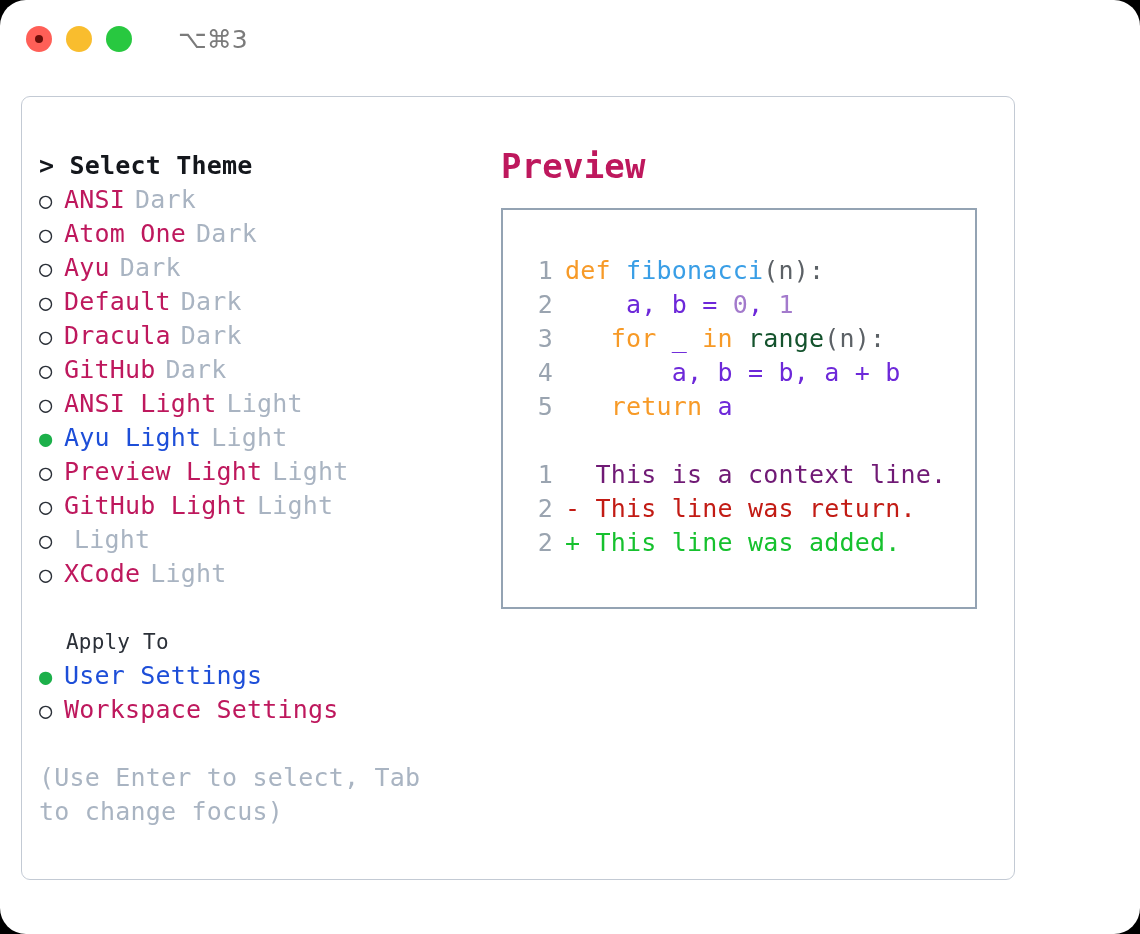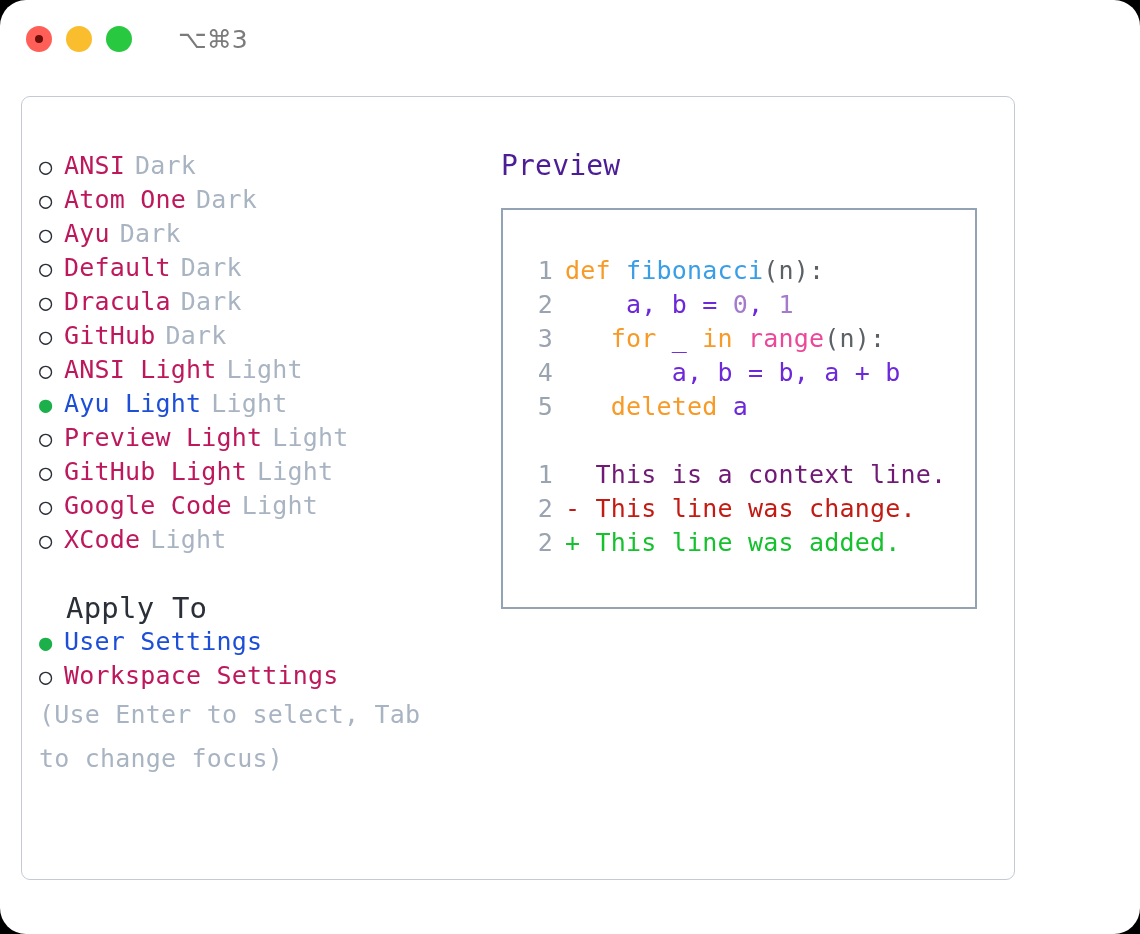--- a/index.html
+++ b/index.html
@@ -108,45 +108,46 @@
   }
   .bullet.sel { color: #1cb04a; font-size: 22px; }
   .label { color: #be185d; }
   .label.sel { color: #1d4ed8; }
   .tag {
     color: #a9b4c2;
     margin-left: 10px;
   }
   .spacer-block { height: 34px; }
   .apply-header {
-    font-size: 29px;
+    font-size: 21px;
     color: #2b3038;
     line-height: 34px;
     white-space: pre;
     padding-left: 27px;
     letter-spacing: 0.2px;
   }
   .hint {
+    margin-top: 34px;
     font-size: 25px;
     color: #a9b4c2;
-    line-height: 44px;
+    line-height: 34px;
     width: 405px;
     letter-spacing: 0.2px;
   }
   
   .right-col {
     position: absolute;
     left: 479px;
     top: 52px;
     width: 500px;
   }
   .preview-title {
-    font-size: 28px;
-    font-weight: normal;
-    color: #4c1d95;
+    font-size: 34px;
+    font-weight: bold;
+    color: #be185d;
     line-height: 34px;
     letter-spacing: 0.2px;
   }
   .preview-box {
     margin-top: 25px;
     width: 476px;
     height: 401px;
     border: 2px solid #94a3b3;
     box-sizing: border-box;
     background: #ffffff;
@@ -164,21 +165,21 @@
     width: 34px;
     flex: none;
     text-align: right;
     color: #9aa4b0;
     margin-right: 12px;
   }
   .codetext { color: #6d28d9; }
   .kw   { color: #f79a27; }
   .fn   { color: #399ee6; }
   .num  { color: #a37acc; }
-  .bfn  { color: #ec4899; }
+  .bfn  { color: #14532d; }
   .punc { color: #5c6166; }
   .gap  { height: 34px; }
   .ctx  { color: #701a75; }
   .del  { color: #c21b14; }
   .add  { color: #16c12e; }
 </style>
 </head>
 <body>
 
 <div class="window">
@@ -189,32 +190,33 @@
       <span class="light yellow"></span>
       <span class="light green"></span>
     </div>
     <div class="shortcut">⌥⌘3</div>
   </div>
 
   <div class="panel">
     <div class="columns">
 
       <div class="left-col">
+        <div class="section-header">&gt; Select Theme</div>
         <div class="list" id="theme-list">
             <div class="row"><span class="bullet">○</span><span class="label">ANSI</span><span class="tag">Dark</span></div>
             <div class="row"><span class="bullet">○</span><span class="label">Atom One</span><span class="tag">Dark</span></div>
             <div class="row"><span class="bullet">○</span><span class="label">Ayu</span><span class="tag">Dark</span></div>
             <div class="row"><span class="bullet">○</span><span class="label">Default</span><span class="tag">Dark</span></div>
             <div class="row"><span class="bullet">○</span><span class="label">Dracula</span><span class="tag">Dark</span></div>
             <div class="row"><span class="bullet">○</span><span class="label">GitHub</span><span class="tag">Dark</span></div>
             <div class="row"><span class="bullet">○</span><span class="label">ANSI Light</span><span class="tag">Light</span></div>
             <div class="row"><span class="bullet sel">●</span><span class="label sel">Ayu Light</span><span class="tag">Light</span></div>
             <div class="row"><span class="bullet">○</span><span class="label">Preview Light</span><span class="tag">Light</span></div>
             <div class="row"><span class="bullet">○</span><span class="label">GitHub Light</span><span class="tag">Light</span></div>
-            <div class="row"><span class="bullet">○</span><span class="label">Google Code</span><span class="tag">Light</span></div>
+            <div class="row"><span class="bullet">○</span><span class="tag">Light</span></div>
             <div class="row"><span class="bullet">○</span><span class="label">XCode</span><span class="tag">Light</span></div>
           </div>
 
         <div class="spacer-block"></div>
 
         <div class="apply-header">Apply To</div>
         <div class="list" id="apply-list">
             <div class="row"><span class="bullet sel">●</span><span class="label sel">User Settings</span></div>
             <div class="row"><span class="bullet">○</span><span class="label">Workspace Settings</span></div>
           </div>
@@ -223,26 +225,26 @@
       </div>
 
       <div class="right-col">
         <div class="preview-title">Preview</div>
         <div class="preview-box">
           <div id="code-block">
               <div class="code-line"><span class="lineno">1</span><span class="kw">def</span><span class="punc"> </span><span class="fn">fibonacci</span><span class="punc">(n):</span></div>
               <div class="code-line"><span class="lineno">2</span><span class="codetext">    a, b = </span><span class="num">0</span><span class="codetext">, </span><span class="num">1</span></div>
               <div class="code-line"><span class="lineno">3</span><span class="codetext">   </span><span class="kw">for</span><span class="codetext"> _ </span><span class="kw">in</span><span class="codetext"> </span><span class="bfn">range</span><span class="punc">(n):</span></div>
               <div class="code-line"><span class="lineno">4</span><span class="codetext">       a, b = b, a + b</span></div>
-              <div class="code-line"><span class="lineno">5</span><span class="codetext">   </span><span class="kw">deleted</span><span class="codetext"> a</span></div>
+              <div class="code-line"><span class="lineno">5</span><span class="codetext">   </span><span class="kw">return</span><span class="codetext"> a</span></div>
             </div>
           <div class="gap"></div>
           <div id="diff-block">
               <div class="code-line"><span class="lineno">1</span><span class="ctx">  </span><span class="ctx">This is a context line.</span></div>
-              <div class="code-line"><span class="lineno">2</span><span class="del">- </span><span class="del">This line was change.</span></div>
+              <div class="code-line"><span class="lineno">2</span><span class="del">- </span><span class="del">This line was return.</span></div>
               <div class="code-line"><span class="lineno">2</span><span class="add">+ </span><span class="add">This line was added.</span></div>
             </div>
         </div>
       </div>
 
     </div>
   </div>
 </div>
 
 </body></html>

